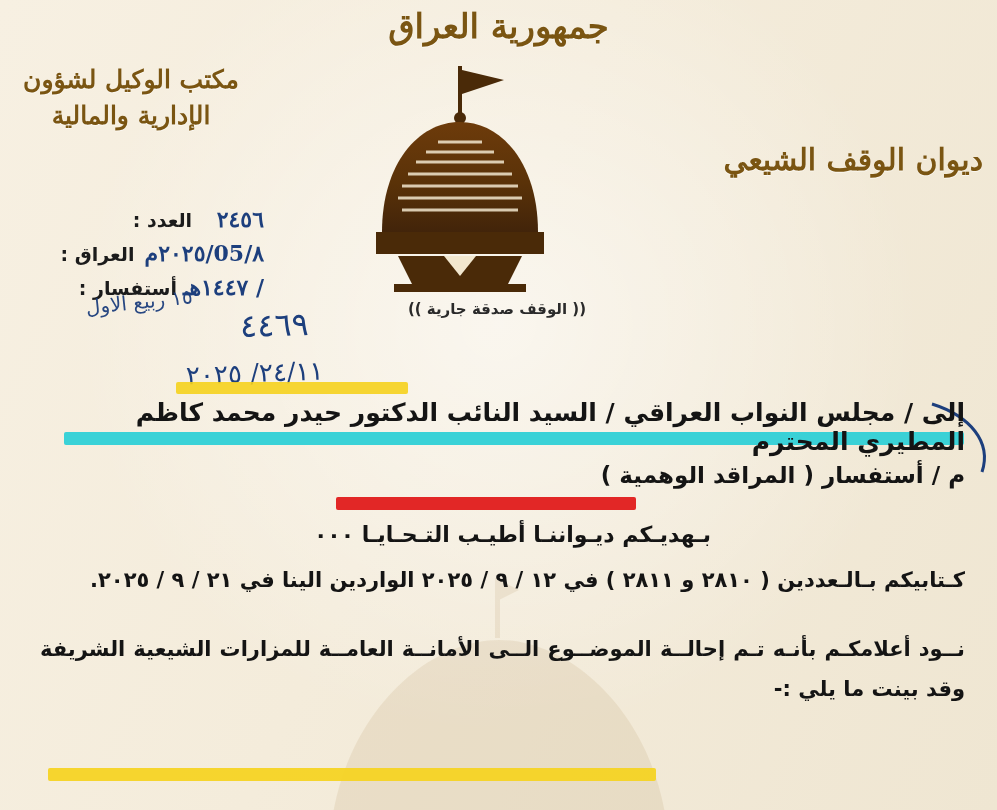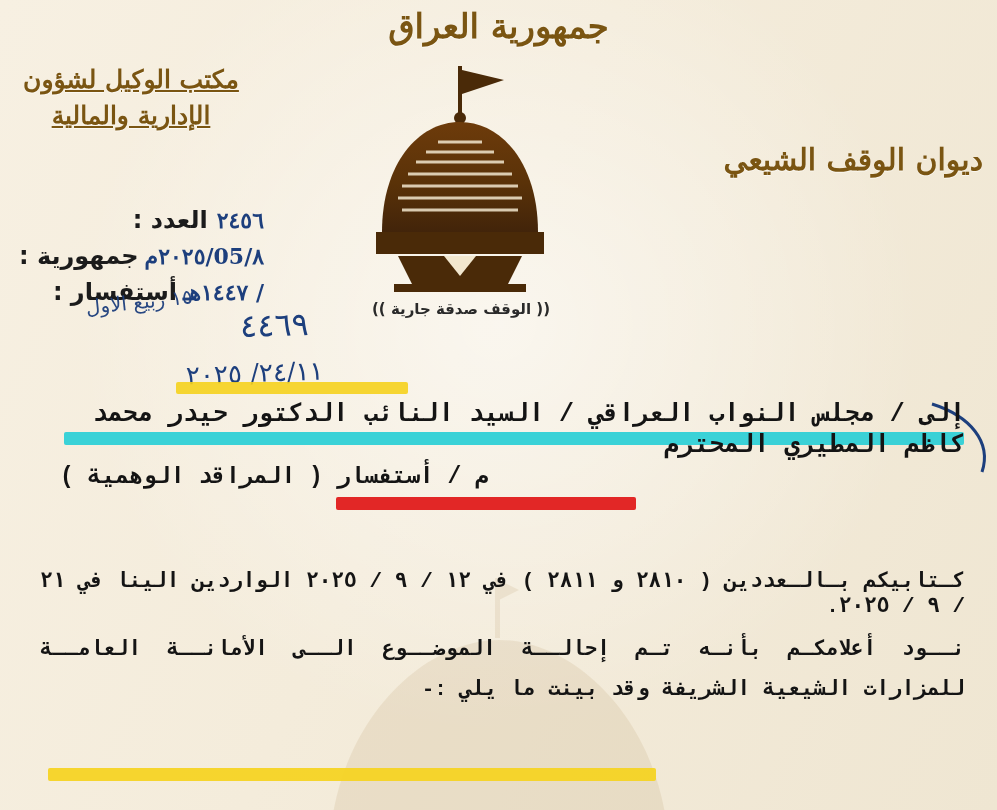--- a/index.html
+++ b/index.html
@@ -64,37 +64,36 @@
   #left-office-title {
     left: 6px;
     top: 62px;
     width: 250px;
     font-size: 25px;
     font-family: "DejaVu Serif", "Liberation Serif", serif;
     color: #7a5512;
     line-height: 1.45;
     text-align: center;
     direction: rtl;
-    text-decoration: underline;
   }
 
   
   #emblem {
     position: absolute;
     left: 336px;
     top: 60px;
     width: 250px;
     height: 250px;
   }
   #emblem-caption {
     position: absolute;
     left: 336px;
     top: 300px;
     width: 250px;
-    text-align: center;
+    text-align: right;
     font-size: 15px;
     color: #2a2a2a;
     font-weight: bold;
   }
 
   
   #ref-block {
     position: absolute;
     left: 8px;
     top: 206px;
@@ -107,21 +106,21 @@
     align-items: baseline;
     justify-content: flex-start;
     gap: 6px;
     margin-bottom: 8px;
     font-size: 19px;
     font-weight: bold;
   }
   .ref-label {
     min-width: 78px;
     text-align: left;
-    font-size: 24px;
+    font-size: 19px;
     color: #1b1b1b;
   }
   .ref-value {
     font-family: "DejaVu Serif", "Liberation Serif", serif;
     color: #17325f;
     font-size: 22px;
     letter-spacing: 1px;
     white-space: nowrap;
   }
   .ref-value.ink {
@@ -190,34 +189,33 @@
     color: #1d3f7d;
   }
 
   
   .body-line {
     position: absolute;
     direction: rtl;
     text-align: right;
     color: #141414;
     font-weight: bold;
-    font-family: Liberation Mono, monospace;
   }
   #line-to {
     right: 32px;
     left: 60px;
     top: 398px;
     font-size: 25px;
   }
   #line-subject {
     right: 32px;
     top: 462px;
     left: 60px;
     font-size: 23px;
-    text-align: left;
+    text-align: right;
   }
   #line-subject .subject-label { font-weight: bold; }
   #line-greeting {
     right: 32px;
     left: 60px;
     top: 522px;
     font-size: 22px;
     text-align: center;
     letter-spacing: 2px;
   }
@@ -304,21 +302,21 @@
 
   <div id="emblem-caption">(( الوقف صدقة جارية ))</div>
 
   <div id="ref-block">
     <div class="ref-row">
       <span class="ref-value ink">٢٤٥٦</span>
       <span class="ref-label">العدد :</span>
     </div>
     <div class="ref-row">
       <span class="ref-value ink">٨/05/٢٠٢٥م</span>
-      <span class="ref-label">جمهورية :</span>
+      <span class="ref-label">العراق :</span>
     </div>
     <div class="ref-row">
       <span class="ref-value ink">/ ١٤٤٧هـ</span>
       <span class="ref-label">أستفسار :</span>
     </div>
   </div>
 
   <div id="signature-scribble">١٥ ربيع الاول</div>
 
   <div id="hand-number">٤٤٦٩</div>
@@ -333,19 +331,20 @@
     <path d="M2 6 C40 18 62 44 52 74" stroke="#1d3f7d" stroke-width="3" fill="none"></path>
   </svg>
 
   <div class="body-line" id="line-to">إلى / مجلس النواب العراقي / السيد النائب الدكتور حيدر محمد كاظم المطيري المحترم</div>
 
   <div class="body-line" id="line-subject">
     <span class="subject-label">م / أستفسار</span>
     <span>( المراقد الوهمية )</span>
   </div>
 
+  <div class="body-line spaced" id="line-greeting">بـهديـكم ديـواننـا أطيـب التـحـايـا ٠٠٠</div>
 
   <div class="body-line" id="line-ref">كـتابيكم بـالـعددين ( ٢٨١٠ و ٢٨١١ ) في ١٢ / ٩ / ٢٠٢٥ الواردين الينا في ٢١ / ٩ / ٢٠٢٥.</div>
 
   <div class="body-line" id="para-1">نــود أعلامكـم بأنـه تـم إحالــة الموضــوع الــى الأمانــة العامــة للمزارات الشيعية الشريفة وقد بينت ما يلي :-</div>
 
 
 </div>
 
 </body></html>

